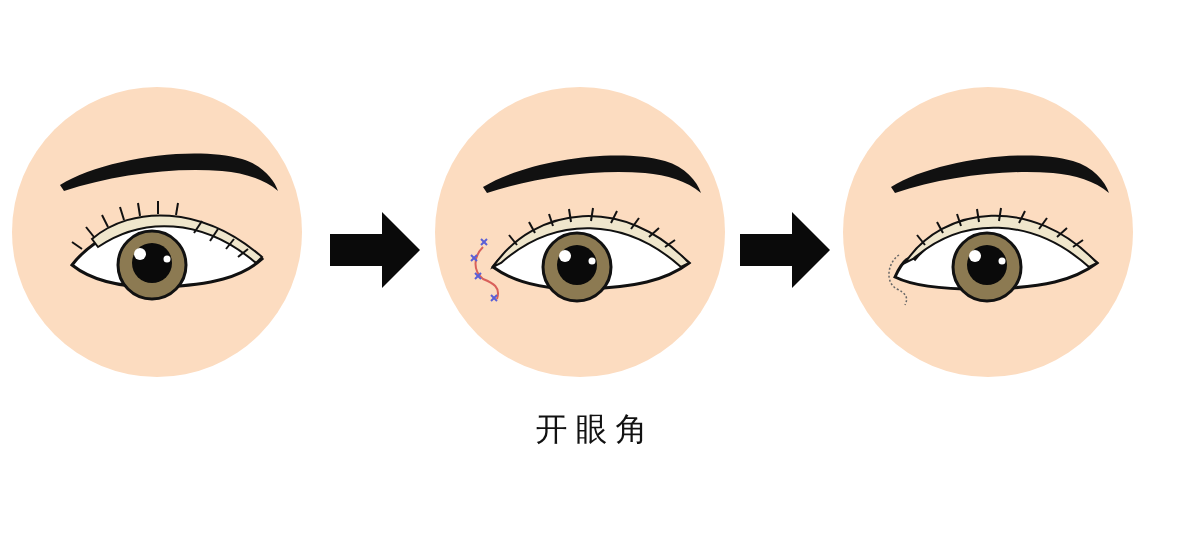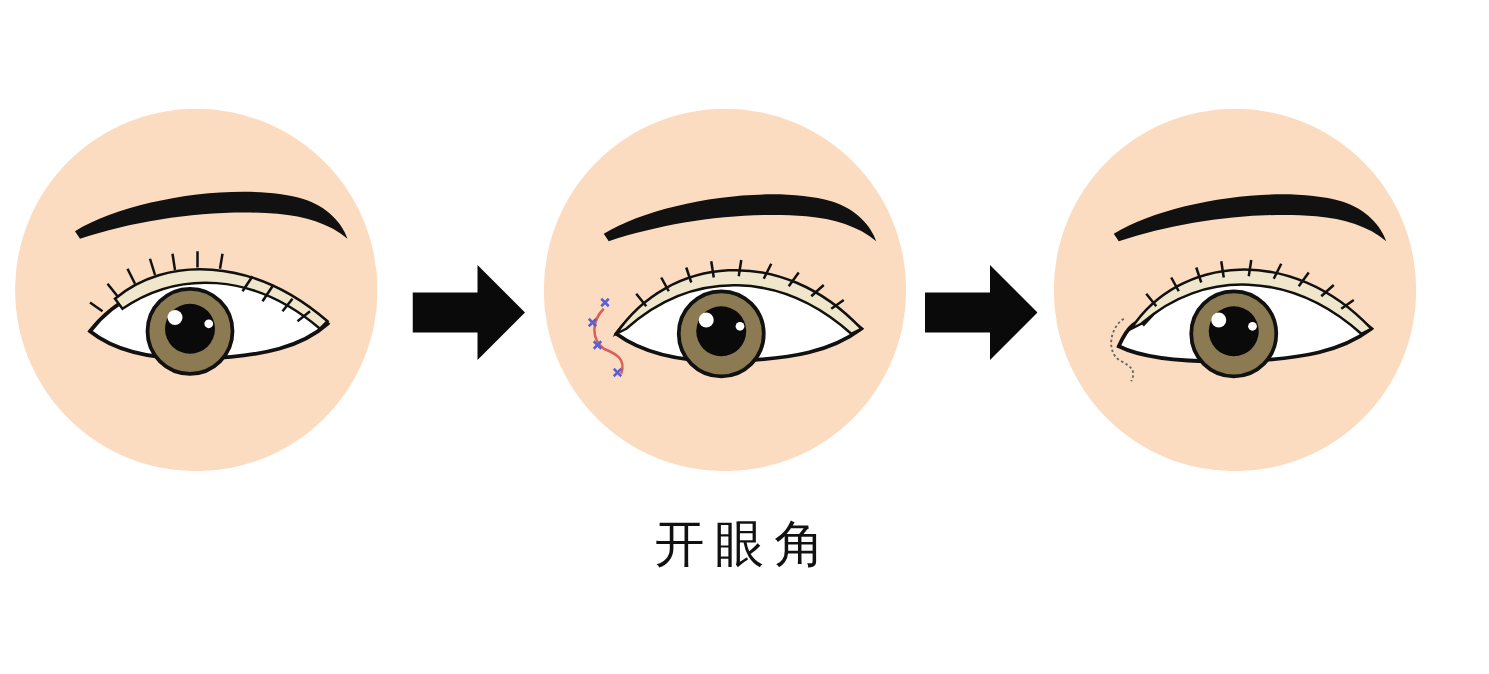--- a/index.html
+++ b/index.html
@@ -1,21 +1,21 @@
 <!DOCTYPE html>
 <html><head>
   <meta charset="utf-8">
   <style>
     html, body { margin: 0; padding: 0; background: #ffffff; }
     body { width: 1191px; height: 539px; position: relative; overflow: hidden; font-family: "DejaVu Sans", sans-serif; }
     .panel { position: absolute; top: 87px; width: 290px; height: 290px; }
     .panel svg { width: 290px; height: 290px; display: block; }
     .arrow { position: absolute; width: 90px; height: 76px; }
     .arrow svg { width: 90px; height: 76px; display: block; }
-    .caption { position: absolute; left: 0; width: 1191px; top: 408px; text-align: center; font-family: "DejaVu Serif", serif; font-size: 40px; letter-spacing: 8px; color: #111; }
+    .caption { position: absolute; left: 0; width: 1191px; top: 408px; text-align: center; font-family: "DejaVu Serif", serif; font-size: 32px; letter-spacing: 8px; color: #111; }
   </style>
 </head>
 <body>
 
 <div class="panel" style="left:12px;">
   <svg viewBox="0 0 290 290">
     <circle cx="145" cy="145" r="145" fill="#fcdcc0"></circle>
     <path d="M48,98 C90,72 180,58 230,72 C250,78 262,92 266,104 C252,92 232,86 210,84 C160,80 100,88 52,104 Z" fill="#111"></path>
     <path d="M60,178 C100,126 190,118 250,172 C230,190 200,198 150,200 C110,201 80,194 60,178 Z" fill="#ffffff" stroke="#111" stroke-width="3"></path>
     <path d="M80,152 C120,118 190,118 250,170 L244,176 C190,130 130,130 86,160 Z" fill="#efe6cc" stroke="#111" stroke-width="2"></path>

